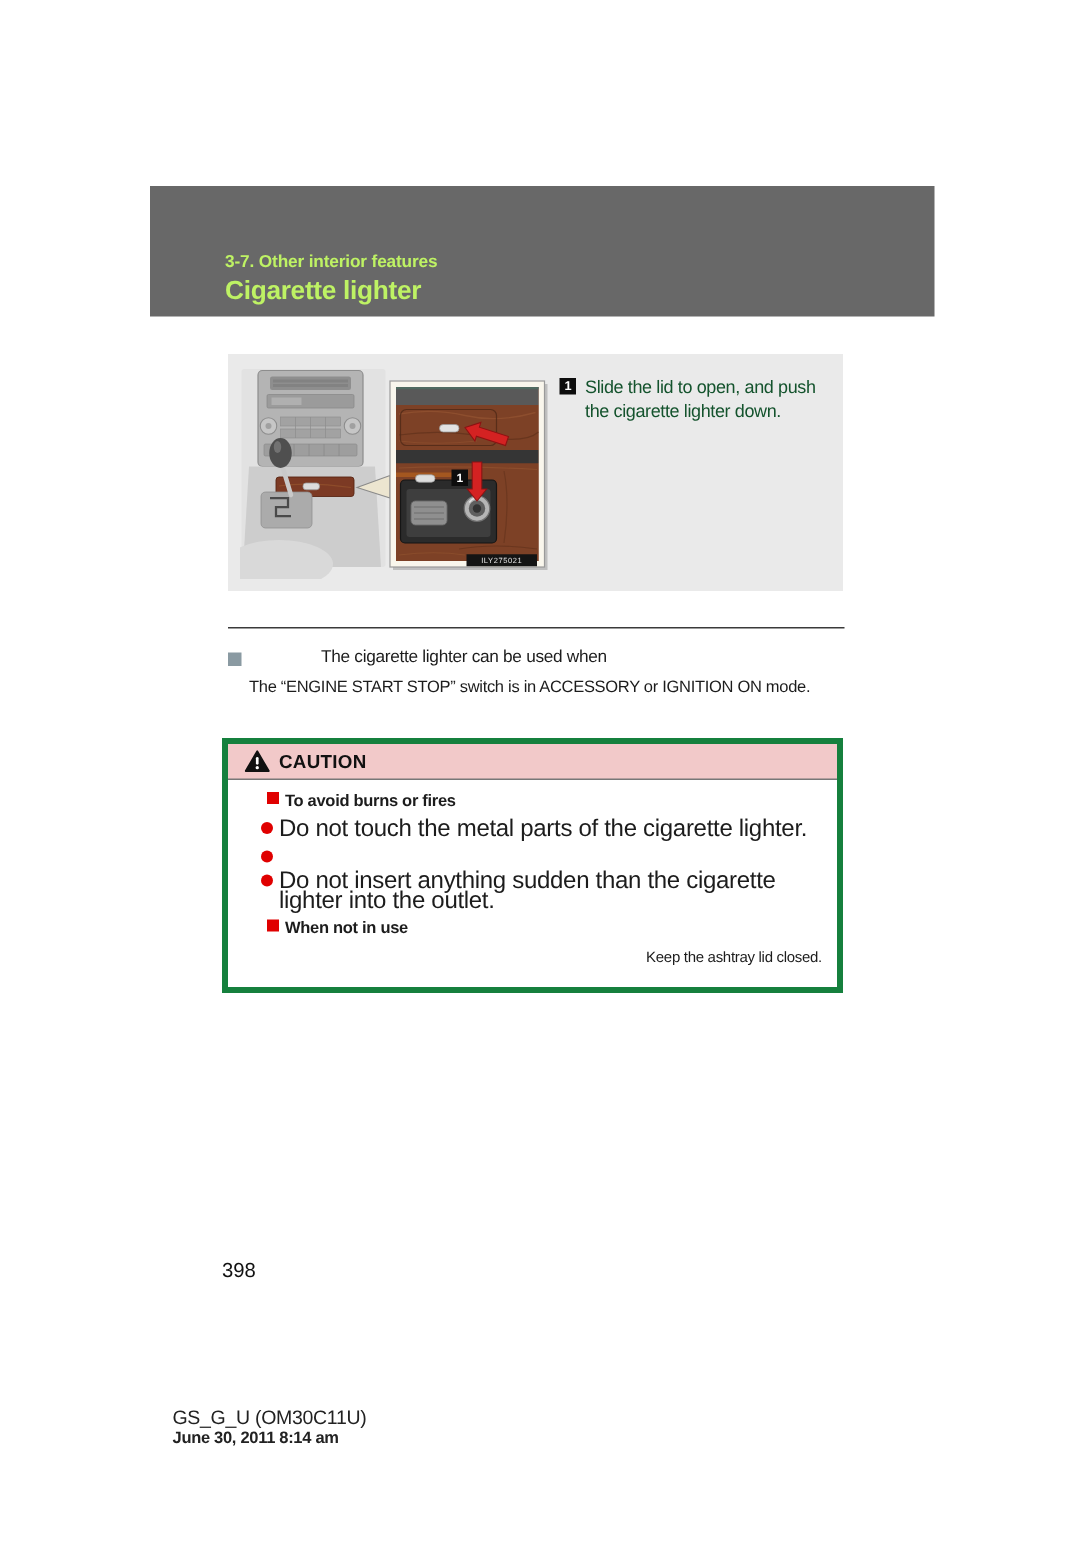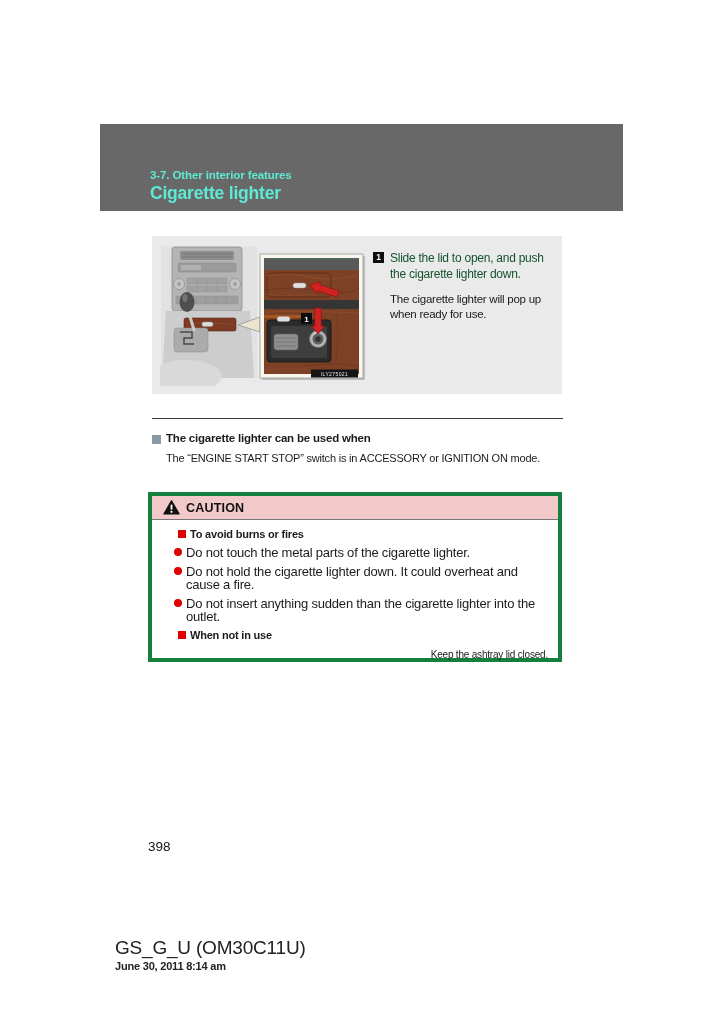--- a/index.html
+++ b/index.html
@@ -1,59 +1,59 @@
 <!DOCTYPE html>
 <html><head>
 <meta charset="utf-8">
 <style>
   html,body{margin:0;padding:0;background:#fff;}
   .page{
     position:relative;width:728px;height:1030px;background:#ffffff;
     font-family:"Liberation Sans",sans-serif;color:#1c1c1c;overflow:hidden;
   }
   
-  .band{position:absolute;left:100px;top:124px;width:523px;height:87px;background:#686868;color:#5eead4;}
+  .band{position:absolute;left:100px;top:124px;width:523px;height:87px;background:#686868;color:#bef264;}
   .band-section{margin:45px 0 2px 50px;font-size:11.5px;font-weight:bold;letter-spacing:-0.1px;}
   .band-title{margin:0 0 0 50px;font-size:17.5px;font-weight:bold;letter-spacing:-0.2px;}
   
   .figure{position:absolute;left:152px;top:236px;width:410px;height:158px;background:#eaeaea;}
   .figure svg{position:absolute;left:8px;top:0px;}
   .instructions{position:absolute;left:221px;top:14px;width:183px;letter-spacing:-0.25px;}
   .step{display:flex;align-items:flex-start;}
   .step-badge{
     flex:0 0 auto;width:11px;height:11px;background:#0d0d0d;color:#fff;
     font-size:8.5px;font-weight:bold;line-height:11px;text-align:center;margin:2px 6px 0 0;
   }
   .step-text{font-size:12px;line-height:16px;color:#14532d;}
   .step-note{margin:10px 0 0 17px;font-size:11.5px;line-height:15px;color:#1a1a1a;}
   
   .rule{position:absolute;left:152px;top:418px;width:411px;height:0;border:none;border-top:1px solid #3a3a3a;margin:0;}
   .info{position:absolute;left:152px;top:432px;width:420px;letter-spacing:-0.2px;}
-  .info-heading{display:flex;align-items:flex-end;font-size:11.5px;font-weight:bold;}
+  .info-heading{display:flex;align-items:flex-end;font-size:11.5px;font-weight:normal;gap:48px;}
   .sq{display:inline-block;width:9px;height:9px;margin-right:5px;flex:0 0 auto;}
   .sq.slate{background:#8a9aa2;}
   .sq.red{background:#e00000;}
   .info-body{margin:7px 0 0 14px;font-size:11px;line-height:14px;}
   
   .caution-box{position:absolute;left:148px;top:492px;width:414px;height:170px;border:4px solid #15803d;background:#fff;box-sizing:border-box;}
   .caution-header{
     height:24px;background:#f2c9c9;border-bottom:1px solid #777;
     display:flex;align-items:center;padding-left:11px;gap:6px;
     font-size:12.5px;font-weight:bold;color:#111;letter-spacing:0.2px;box-sizing:border-box;
   }
   .caution-body{padding:8px 10px 0 10px;letter-spacing:-0.2px;}
-  .c-heading{display:flex;align-items:center;font-size:11px;font-weight:bold;margin:0 0 6px 0;padding-left:16px;}
+  .c-heading{display:flex;align-items:flex-start;font-size:11px;font-weight:bold;margin:0 0 6px 0;padding-left:16px;}
   .c-heading .sq{width:8px;height:8px;margin-right:4px;}
-  .c-bullet{display:flex;align-items:flex-start;margin:0 0 6px 12px;font-size:13px;line-height:13px;}
+  .c-bullet{display:flex;align-items:flex-start;margin:0 0 6px 12px;font-size:16px;line-height:13px;}
   .dot{flex:0 0 auto;width:8px;height:8px;border-radius:50%;background:#e00000;margin:2px 4px 0 0;}
   .c-para{margin:0 0 0 16px;font-size:10px;line-height:15px;text-align:right;}
   
   .page-number{position:absolute;left:148px;top:839px;font-size:13.5px;color:#111;text-align:center;}
   .doc-footer{position:absolute;left:115px;top:937px;color:#222;}
-  .doc-code{font-size:19px;letter-spacing:-0.2px;}
+  .doc-code{font-size:13px;letter-spacing:-0.2px;}
   .doc-date{margin-top:1px;font-size:11px;letter-spacing:-0.2px;font-weight:bold;}
 </style>
 </head>
 <body>
 
 <div class="page">
 
   <header class="band">
     <div class="band-section">3-7. Other interior features</div>
     <h1 class="band-title">Cigarette lighter</h1>
@@ -128,21 +128,20 @@
         <rect x="151" y="133.5" width="47" height="8" fill="#141414"></rect>
         <text x="174.5" y="139.6" text-anchor="middle" font-size="5" fill="#e8e8e8" letter-spacing="0.4">ILY275021</text>
       </g>
     </svg>
 
     <div class="instructions">
       <div class="step">
         <span class="step-badge">1</span>
         <span class="step-text">Slide the lid to open, and push the cigarette lighter down.</span>
       </div>
-      <p class="step-note">The cigarette lighter will pop up when ready for use.</p>
     </div>
   </section>
 
   <hr class="rule">
 
   <section class="info">
     <div class="info-heading">
       <span class="sq slate"></span>
       <span>The cigarette lighter can be used when</span>
     </div>
@@ -163,21 +162,20 @@
       <div class="c-heading">
         <span class="sq red"></span>
         <span>To avoid burns or fires</span>
       </div>
       <div class="c-bullet">
         <span class="dot"></span>
         <span>Do not touch the metal parts of the cigarette lighter.</span>
       </div>
       <div class="c-bullet">
         <span class="dot"></span>
-        <span>Do not hold the cigarette lighter down. It could overheat and cause a fire.</span>
       </div>
       <div class="c-bullet">
         <span class="dot"></span>
         <span>Do not insert anything sudden than the cigarette lighter into the outlet.</span>
       </div>
 
       <div class="c-heading">
         <span class="sq red"></span>
         <span>When not in use</span>
       </div>

